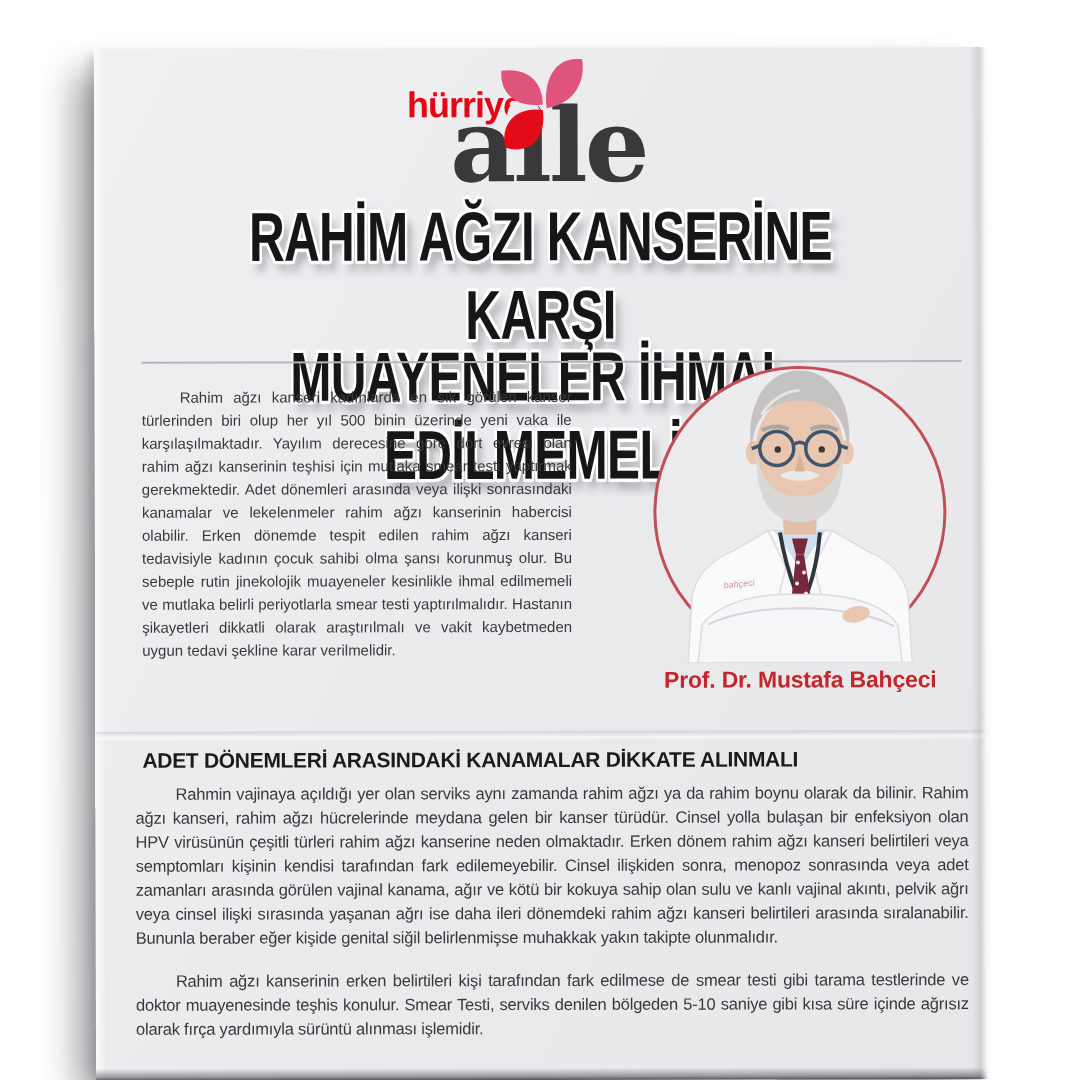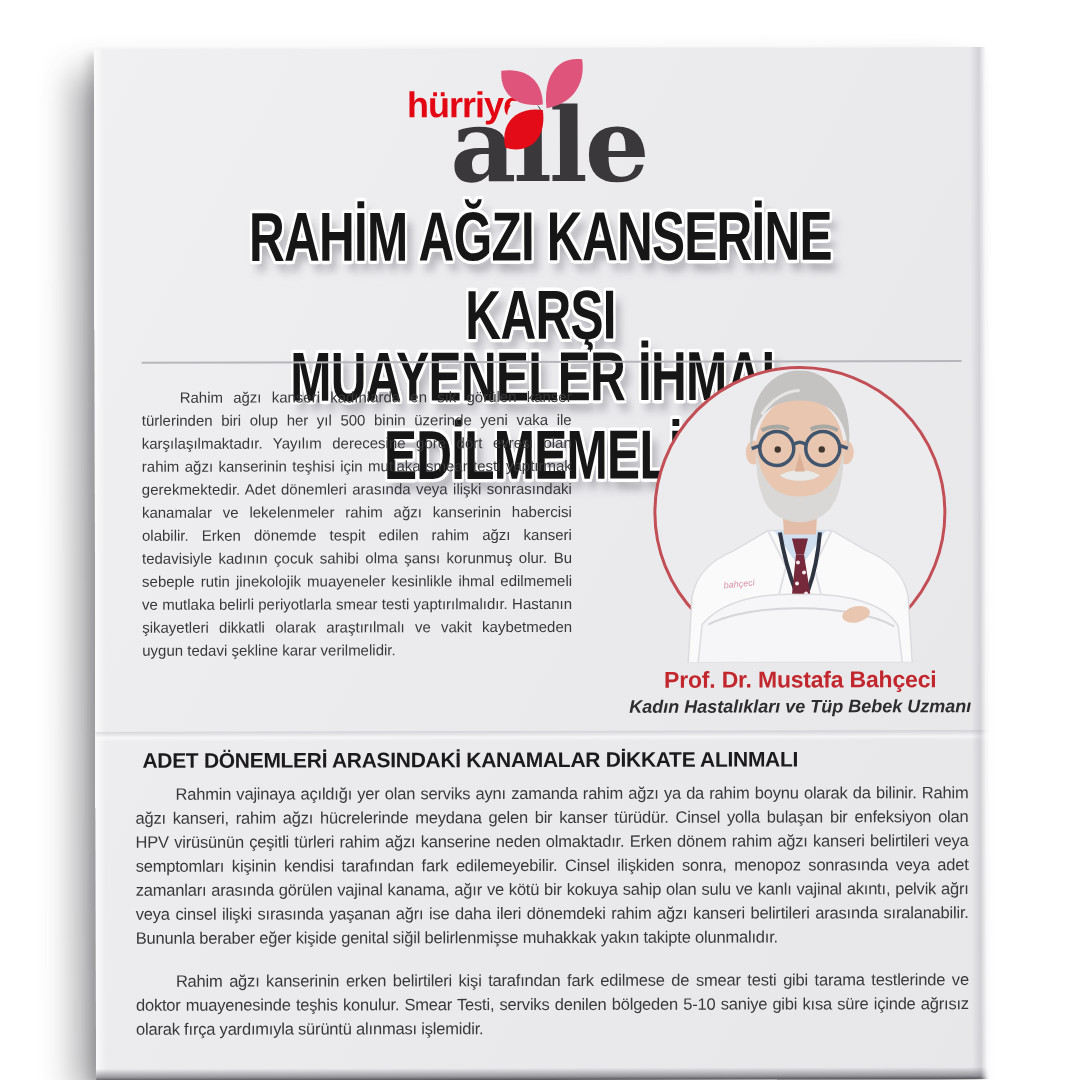--- a/index.html
+++ b/index.html
@@ -167,21 +167,20 @@
 
       <g stroke="#41566e" stroke-width="3.5" fill="none">
         <circle cx="127" cy="86" r="17"></circle>
         <circle cx="173" cy="86" r="17"></circle>
         <path d="M144,82 C148,79 152,79 156,82"></path>
         <path d="M110,83 L102,86"></path>
         <path d="M190,83 L198,86"></path>
       </g>
     </svg>
     <div class="doctor-name">Prof. Dr. Mustafa Bahçeci</div>
-    <div class="doctor-title">Kadın Hastalıkları ve Tüp Bebek Uzmanı</div>
   </div>
 
   <div class="page-fold"></div>
 
   <div class="lower-block">
     <h2 class="section-heading">ADET DÖNEMLERİ ARASINDAKİ KANAMALAR DİKKATE ALINMALI</h2>
     <p class="body-paragraph">Rahmin vajinaya açıldığı yer olan serviks aynı zamanda rahim ağzı ya da rahim boynu olarak da bilinir. Rahim ağzı kanseri, rahim ağzı hücrelerinde meydana gelen bir kanser türüdür. Cinsel yolla bulaşan bir enfeksiyon olan HPV virüsünün çeşitli türleri rahim ağzı kanserine neden olmaktadır. Erken dönem rahim ağzı kanseri belirtileri veya semptomları kişinin kendisi tarafından fark edilemeyebilir. Cinsel ilişkiden sonra, menopoz sonrasında veya adet zamanları arasında görülen vajinal kanama, ağır ve kötü bir kokuya sahip olan sulu ve kanlı vajinal akıntı, pelvik ağrı veya cinsel ilişki sırasında yaşanan ağrı ise daha ileri dönemdeki rahim ağzı kanseri belirtileri arasında sıralanabilir. Bununla beraber eğer kişide genital siğil belirlenmişse muhakkak yakın takipte olunmalıdır.</p>
     <p class="body-paragraph">Rahim ağzı kanserinin erken belirtileri kişi tarafından fark edilmese de smear testi gibi tarama testlerinde ve doktor muayenesinde teşhis konulur. Smear Testi, serviks denilen bölgeden 5-10 saniye gibi kısa süre içinde ağrısız olarak fırça yardımıyla sürüntü alınması işlemidir.</p>
   </div>
 

